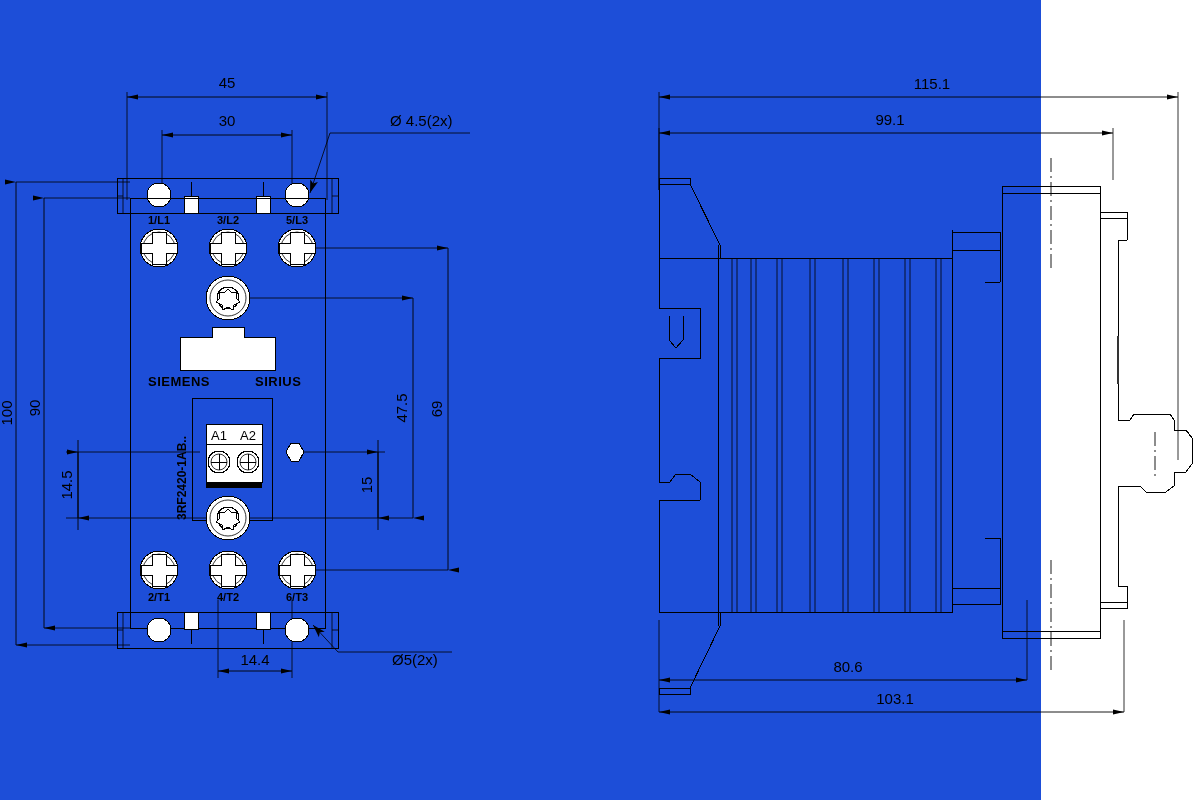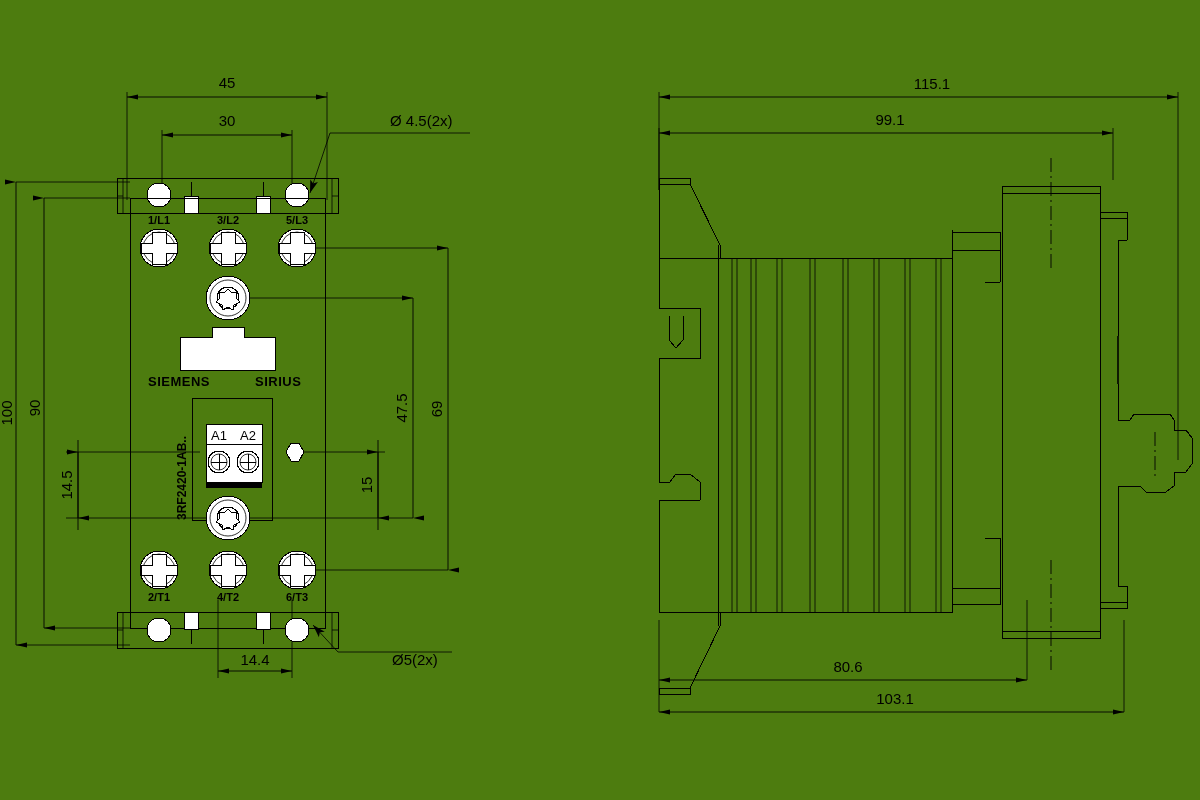--- a/index.html
+++ b/index.html
@@ -9,23 +9,23 @@
     background: #ffffff;
   }
   body {
     width: 1200px;
     height: 800px;
     overflow: hidden;
     font-family: "Liberation Sans", sans-serif;
   }
   #drawing-root {
     position: relative;
-    width: 1200px;
+    width: 1041px;
     height: 800px;
-    background: #4d7c0f;
+    background: #1d4ed8;
   }
   svg.drawing-canvas {
     display: block;
     width: 1200px;
     height: 800px;
   }
   .ln {
     stroke: #000000;
     fill: none;
     stroke-width: 1;

